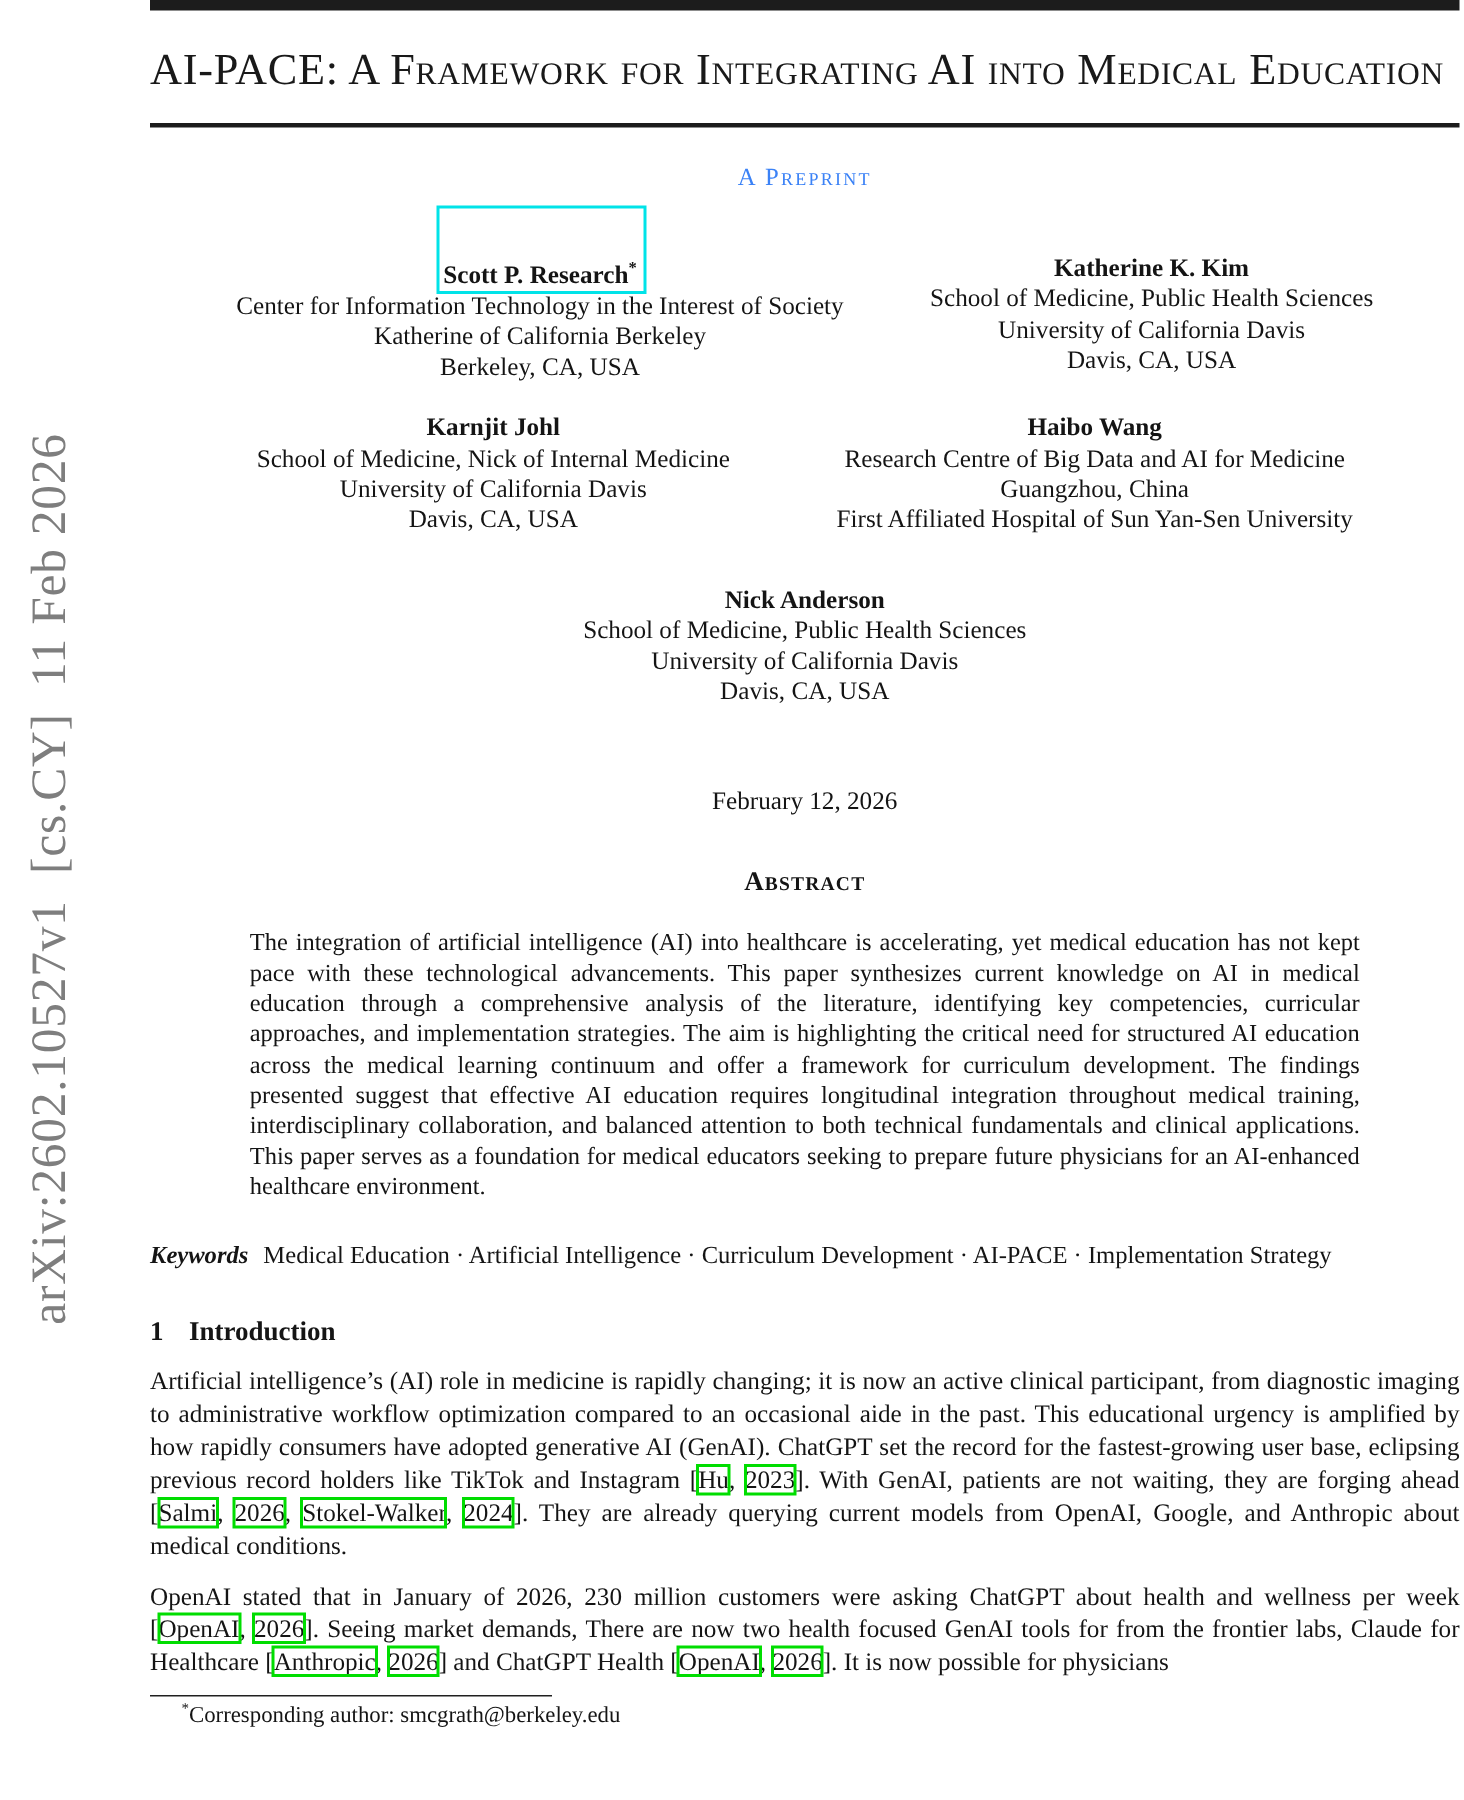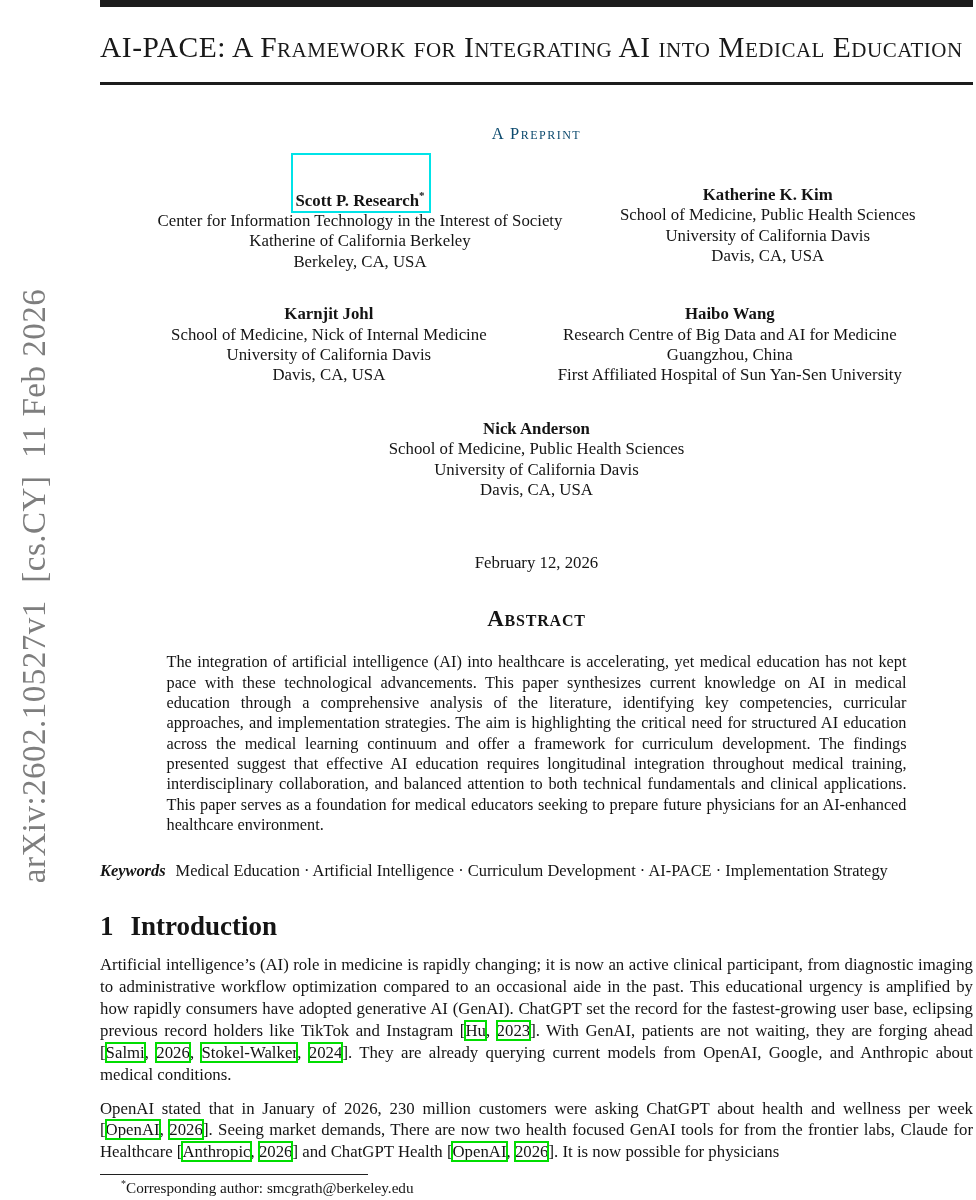--- a/index.html
+++ b/index.html
@@ -41,34 +41,34 @@
     font-weight: normal;
     letter-spacing: 0.5px;
     color: #191919;
   }
   .title-rule {
     margin-top: 16px;
     border: none;
     border-top: 3px solid var(--rule-color);
   }
   .preprint-label {
-    margin-top: 39px;
+    margin-top: 23px;
     text-align: center;
     font-variant: small-caps;
     font-size: 16.5px;
     letter-spacing: 1.5px;
-    color: #0c4a6e;
+    color: #3b82f6;
   }
   .authors-row {
     display: flex;
     justify-content: space-evenly;
     align-items: flex-start;
   }
   .row-1 { margin-top: 41px; }
-  .row-2 { margin-top: 32px; }
+  .row-2 { margin-top: 20px; }
   .row-3 { margin-top: 33px; }
   .author-block { text-align: center; font-size: 16.8px; line-height: 20.4px; }
   .author-name { font-weight: bold; position: relative; display: inline-block; }
   .author-name sup { font-size: 11px; }
   .highlight-box {
     position: absolute;
     left: -4px; right: -6px;
     top: -32px; bottom: -2px;
     border: 2px solid var(--highlight-color);
     pointer-events: none;
@@ -76,38 +76,38 @@
   .date-line {
     margin-top: 53px;
     text-align: center;
     font-size: 16.8px;
   }
   .abstract-heading {
     margin-top: 33px;
     text-align: center;
     font-variant: small-caps;
     font-weight: bold;
-    font-size: 23px;
+    font-size: 18px;
     letter-spacing: 0.8px;
   }
   .abstract-text {
     width: 740px;
     margin: 20px auto 0 auto;
     text-align: justify;
     font-size: 16.3px;
     line-height: 20.3px;
   }
   .keywords-line {
     margin-top: 26px;
     font-size: 16.4px;
   }
   .keywords-label { font-weight: bold; font-style: italic; margin-right: 10px; }
   .section-heading {
     margin-top: 30px;
-    font-size: 27px;
+    font-size: 18px;
     font-weight: bold;
     color: #151515;
   }
   .section-number { margin-right: 17px; }
   .body-par {
     text-align: justify;
     font-size: 16.8px;
     line-height: 21.9px;
     margin-top: 12px;
   }

